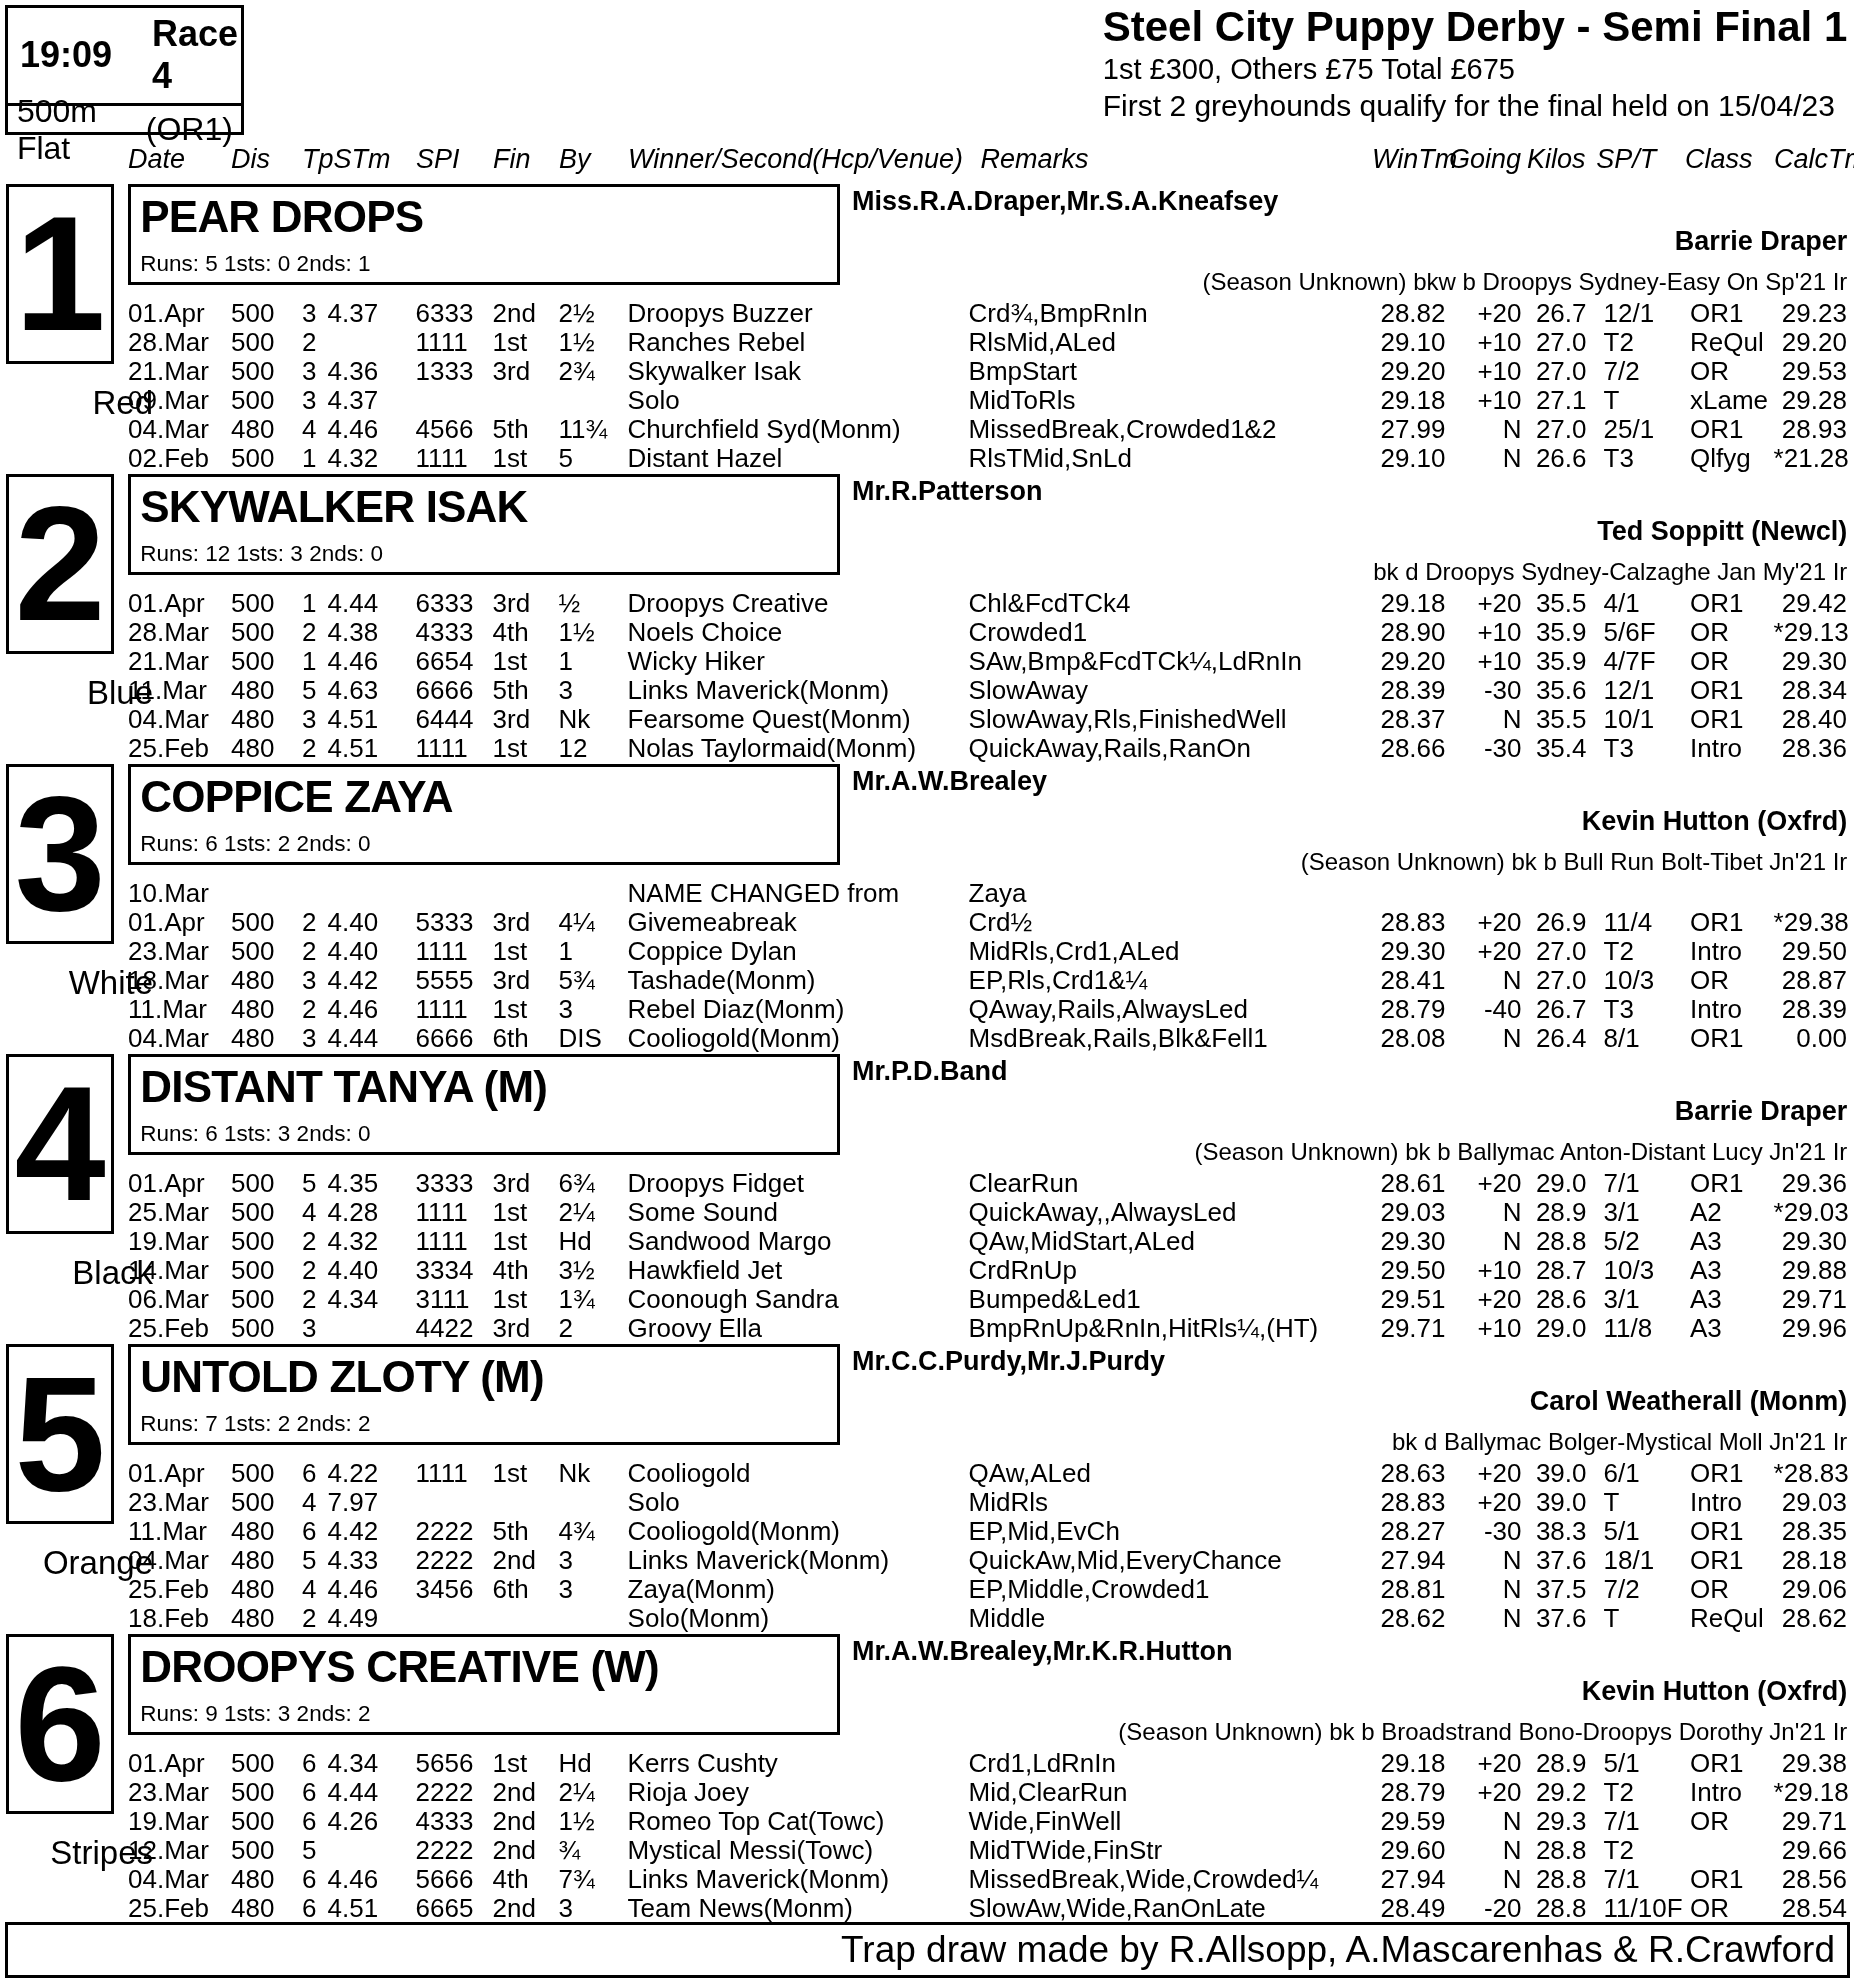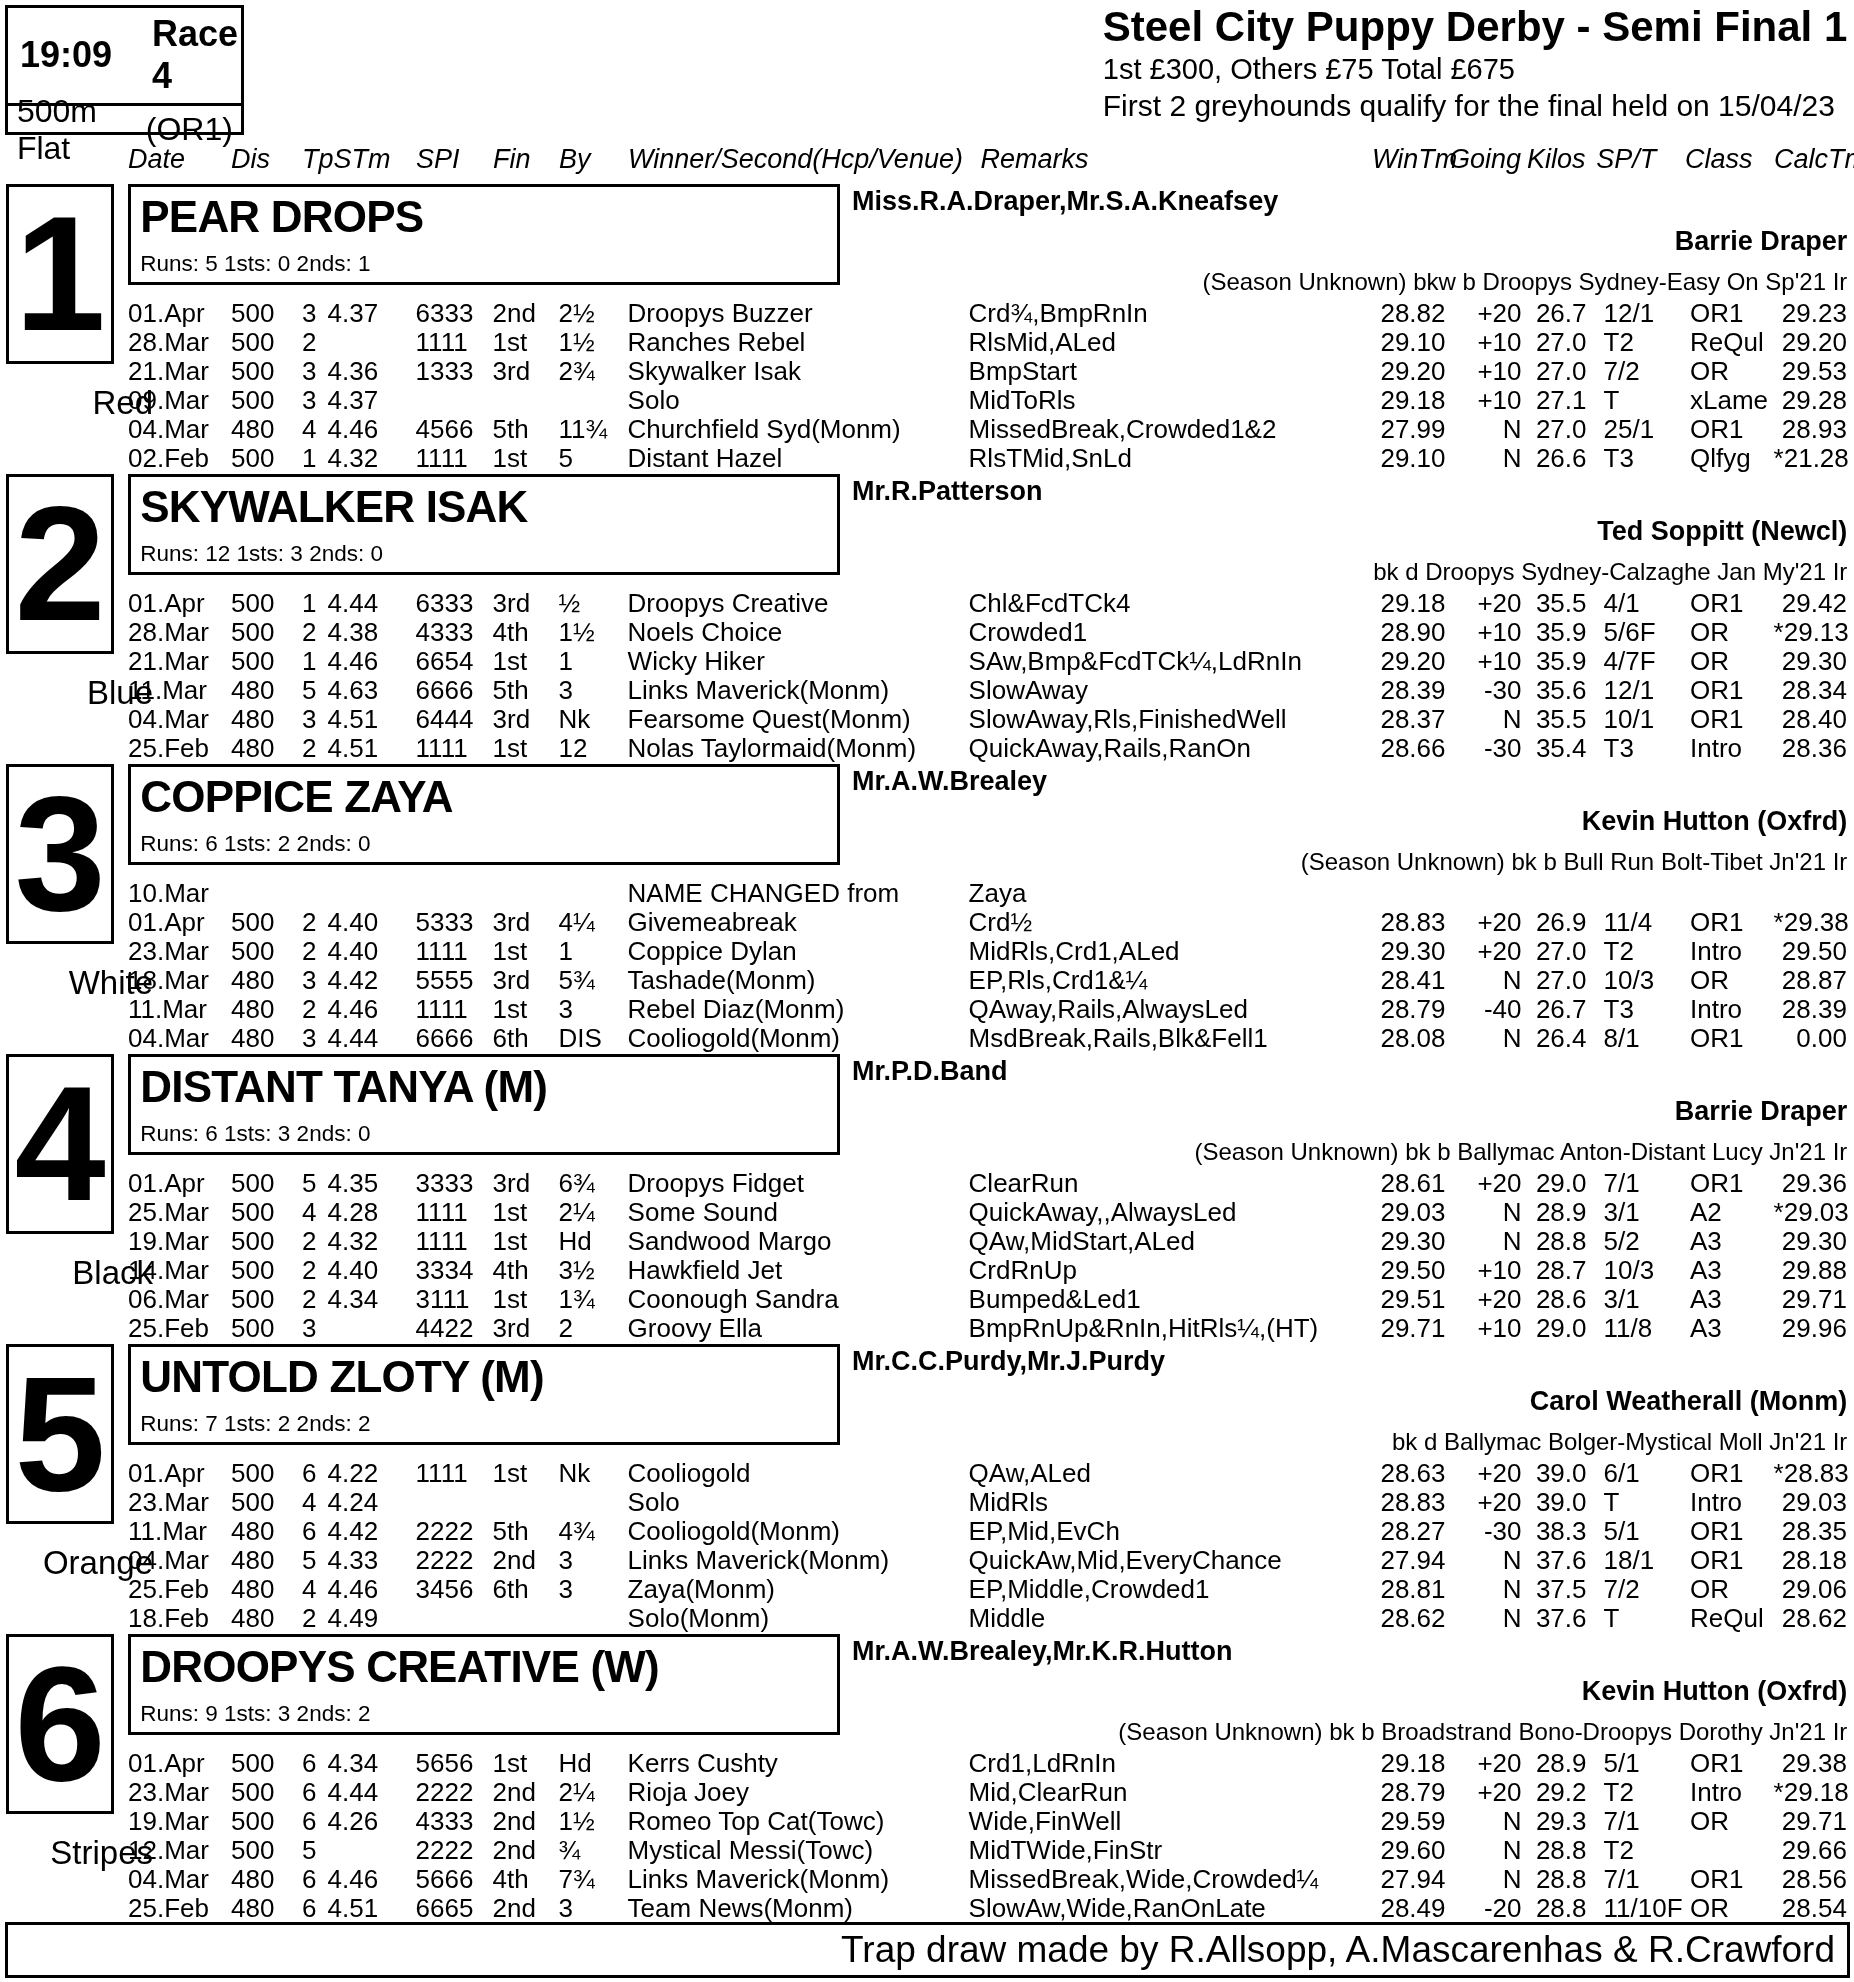--- a/index.html
+++ b/index.html
@@ -647,21 +647,21 @@
     <span class="c-kilos">39.0</span>
     <span class="c-sp">6/1</span>
     <span class="c-class">OR1</span>
     <span class="c-calctm">*28.83</span>
   </div>
 
   <div class="form-row">
     <span class="c-date">23.Mar</span>
     <span class="c-dis">500</span>
     <span class="c-tp">4</span>
-    <span class="c-stm">4.24</span>
+    <span class="c-stm">7.97</span>
     <span class="c-spi"></span>
     <span class="c-fin"></span>
     <span class="c-by"></span>
     <span class="c-winner">Solo</span>
     <span class="c-remarks">MidRls</span>
     <span class="c-wintm">28.83</span>
     <span class="c-going">+20</span>
     <span class="c-kilos">39.0</span>
     <span class="c-sp">T</span>
     <span class="c-class">Intro</span>

